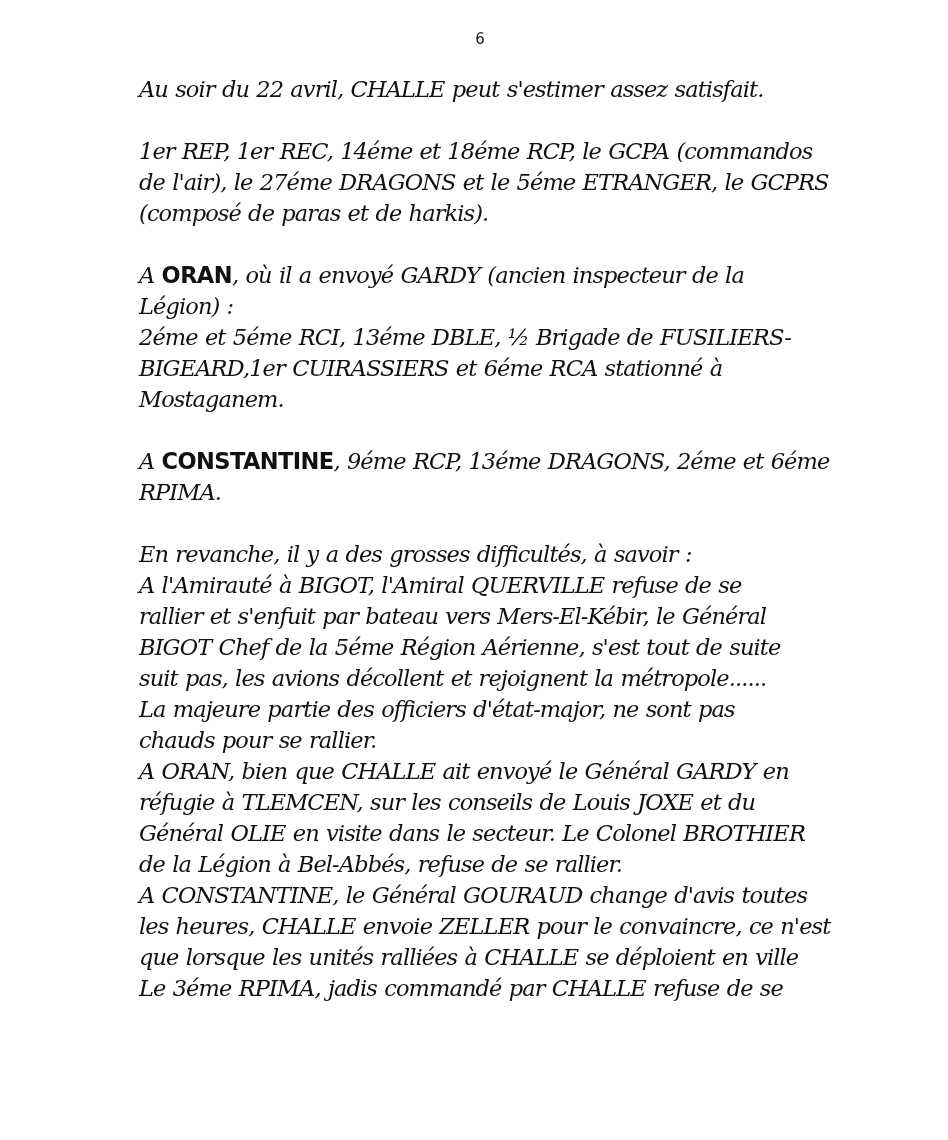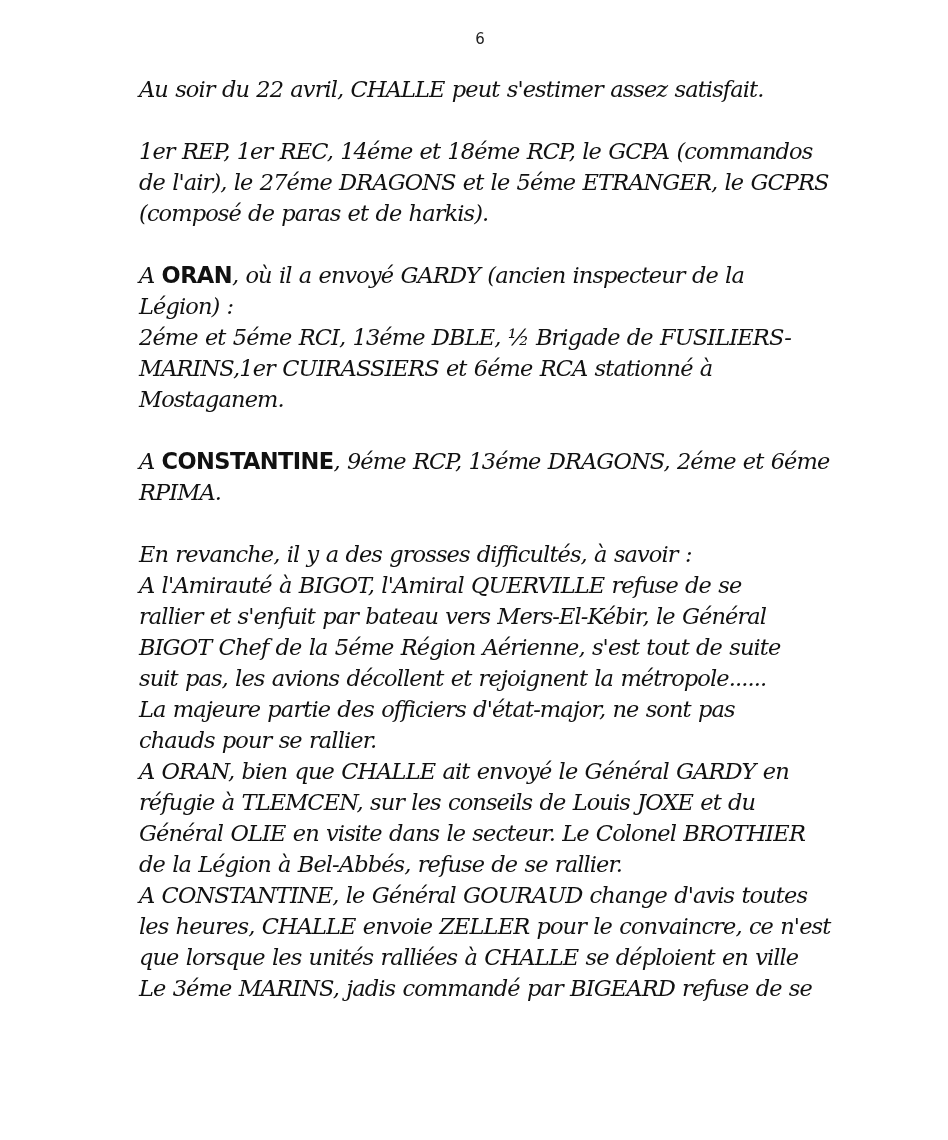--- a/index.html
+++ b/index.html
@@ -34,21 +34,21 @@
     <span class="blank"></span>
 
     <span class="line">1er REP, 1er REC, 14éme et 18éme RCP, le GCPA (commandos</span>
     <span class="line">de l'air), le 27éme DRAGONS et le 5éme ETRANGER, le GCPRS</span>
     <span class="line">(composé de paras et de harkis).</span>
     <span class="blank"></span>
 
     <span class="line"><span>A </span><span class="strong">ORAN</span><span>, où il a envoyé GARDY (ancien inspecteur de la</span></span>
     <span class="line">Légion) :</span>
     <span class="line">2éme et 5éme RCI, 13éme DBLE, ½ Brigade de FUSILIERS-</span>
-    <span class="line">MARINS,1er CUIRASSIERS et 6éme RCA stationné à</span>
+    <span class="line">BIGEARD,1er CUIRASSIERS et 6éme RCA stationné à</span>
     <span class="line">Mostaganem.</span>
     <span class="blank"></span>
 
     <span class="line"><span>A </span><span class="strong">CONSTANTINE</span><span>, 9éme RCP, 13éme DRAGONS, 2éme et 6éme</span></span>
     <span class="line">RPIMA.</span>
     <span class="blank"></span>
 
     <span class="line">En revanche, il y a des grosses difficultés, à savoir :</span>
     <span class="line">A l'Amirauté à BIGOT, l'Amiral QUERVILLE refuse de se</span>
     <span class="line">rallier et s'enfuit par bateau vers Mers-El-Kébir, le Général</span>
@@ -56,15 +56,15 @@
     <span class="line">suit pas, les avions décollent et rejoignent la métropole......</span>
     <span class="line">La majeure partie des officiers d'état-major, ne sont pas</span>
     <span class="line">chauds pour se rallier.</span>
     <span class="line">A ORAN, bien que CHALLE ait envoyé le Général GARDY en</span>
     <span class="line">réfugie à TLEMCEN, sur les conseils de Louis JOXE et du</span>
     <span class="line">Général OLIE en visite dans le secteur. Le Colonel BROTHIER</span>
     <span class="line">de la Légion à Bel-Abbés, refuse de se rallier.</span>
     <span class="line">A CONSTANTINE, le Général GOURAUD change d'avis toutes</span>
     <span class="line">les heures, CHALLE envoie ZELLER pour le convaincre, ce n'est</span>
     <span class="line">que lorsque les unités ralliées à CHALLE se déploient en ville</span>
-    <span class="line">Le 3éme MARINS, jadis commandé par BIGEARD refuse de se</span>
+    <span class="line">Le 3éme RPIMA, jadis commandé par CHALLE refuse de se</span>
   </div>
 </div>
 
 </body></html>

